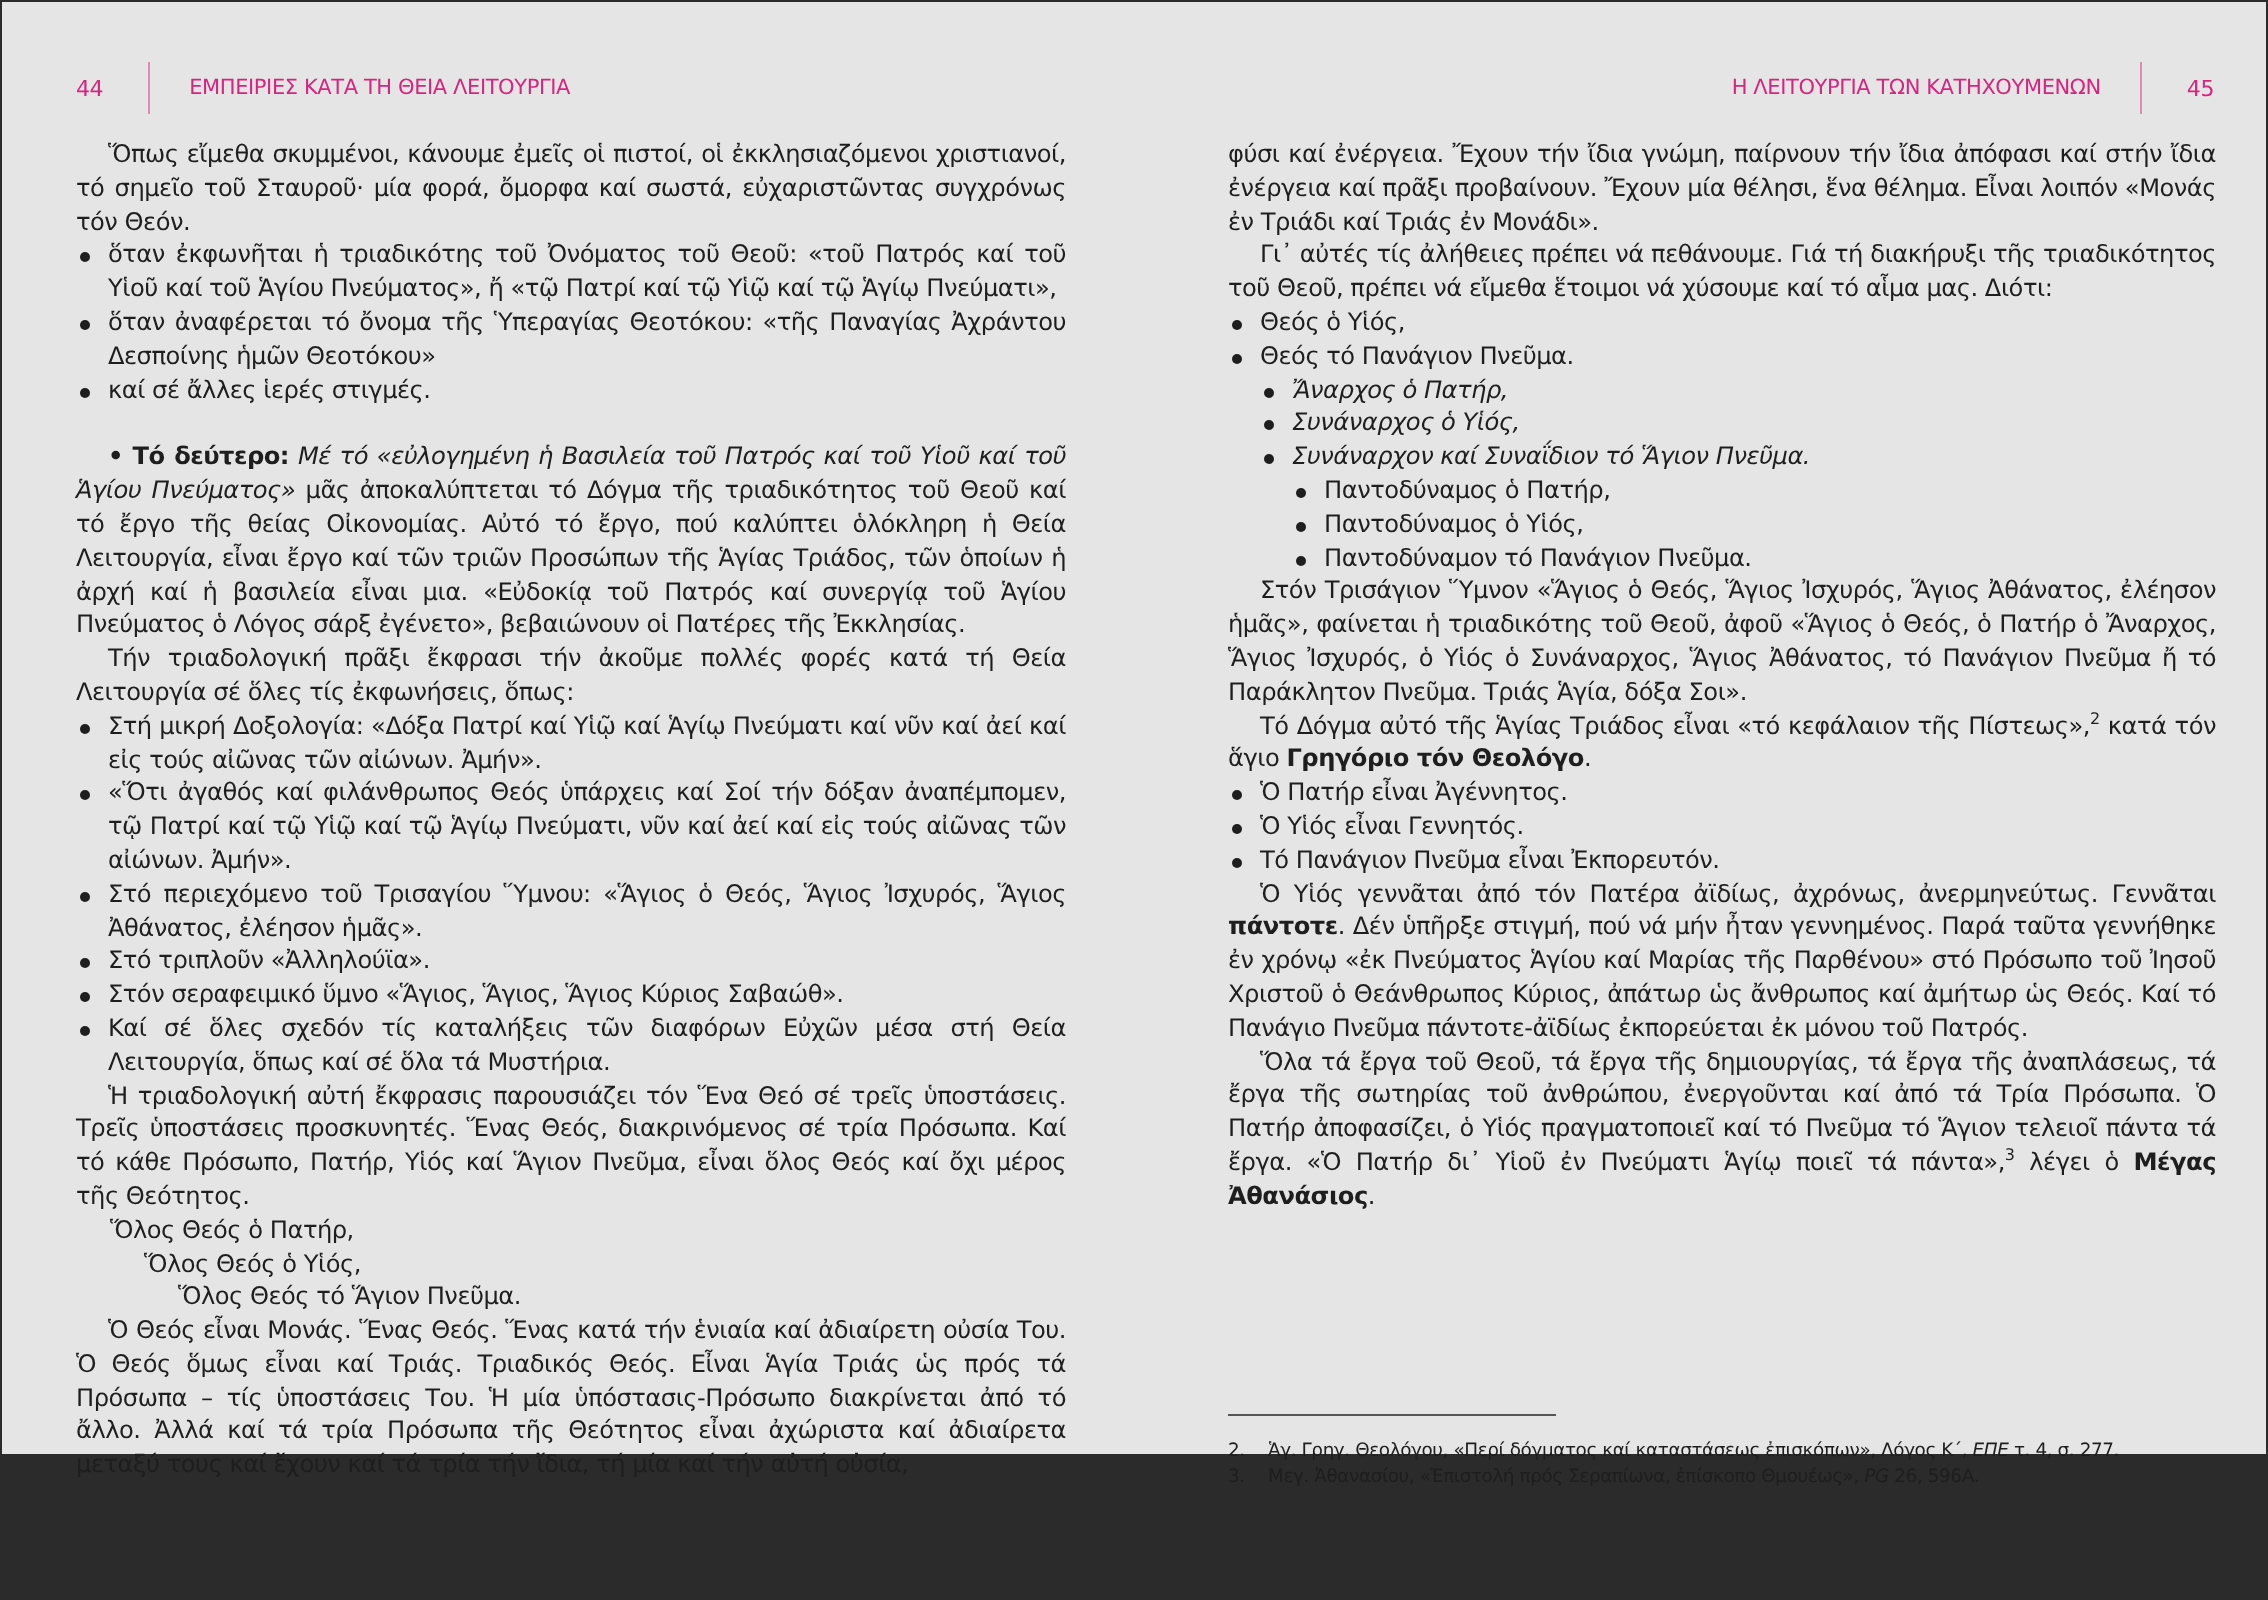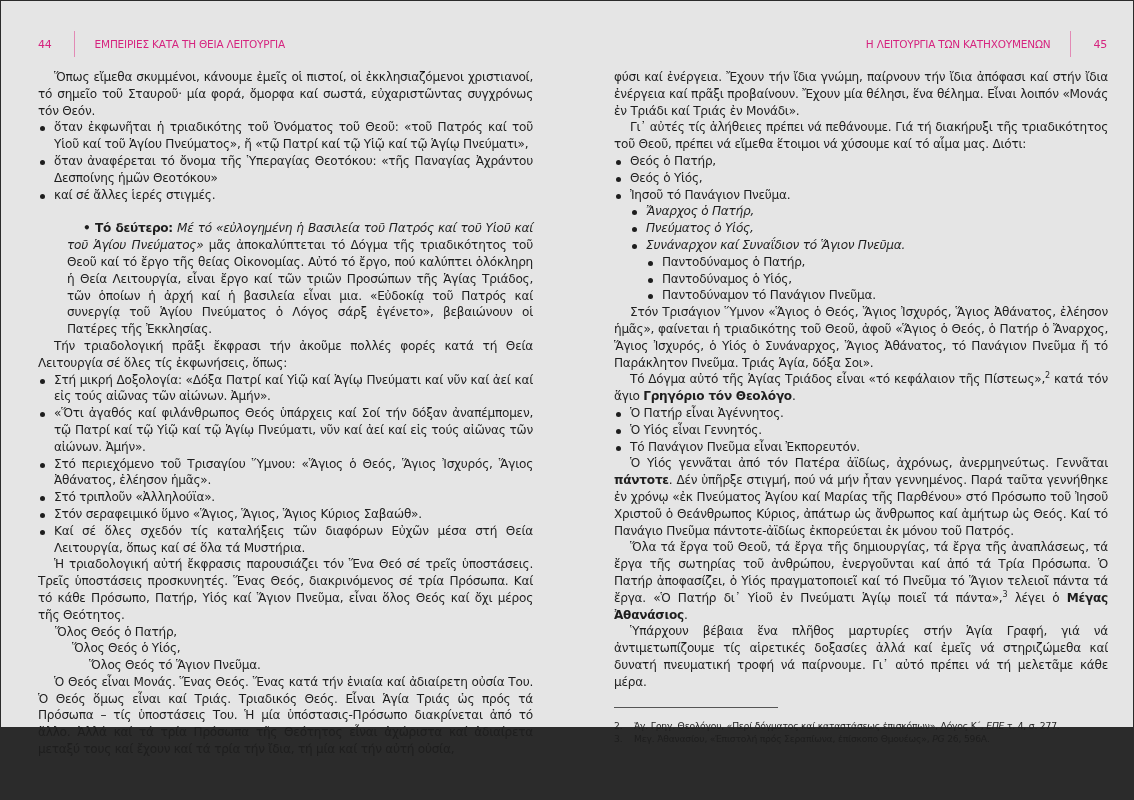--- a/index.html
+++ b/index.html
@@ -32,21 +32,21 @@
     position:absolute; top:68px;
     font-size:12.1px; line-height:16.8px; color:#1e1e1e;
     letter-spacing:-0.25px;
   }
   .left .body-text { left:37px; width:495px; }
   .right .body-text { left:47px; width:494px; }
 
   p { margin:0; text-align:justify; }
   p.ind { text-indent:16px; }
   p.noind { text-indent:0; }
-  p.gap { margin-top:17px;margin-left:29px; }
+  p.gap { margin-top:17px; }
   .b { font-weight:bold; }
   .i { font-style:italic; }
   sup { font-size:8px; line-height:0; vertical-align:5px; }
 
   ul.bl { list-style:none; margin:0; padding:0; }
   ul.bl li { position:relative; padding-left:16px; text-align:justify; }
   ul.bl li::before {
     content:""; position:absolute; left:2px; top:7px;
     width:5px; height:5px; border-radius:50%; background:#1e1e1e;
   }
@@ -110,44 +110,42 @@
     <div class="running-head">
       <span class="rh-title">Η ΛΕΙΤΟΥΡΓΙΑ ΤΩΝ ΚΑΤΗΧΟΥΜΕΝΩΝ</span>
       <span class="rh-rule"></span>
       <span class="rh-num">45</span>
     </div>
 
     <div class="body-text">
       <p class="noind">φύσι καί ἐνέργεια. Ἔχουν τήν ἴδια γνώμη, παίρνουν τήν ἴδια ἀπόφασι καί στήν ἴδια ἐνέργεια καί πρᾶξι προβαίνουν. Ἔχουν μία θέλησι, ἕνα θέλημα. Εἶναι λοιπόν «Μονάς ἐν Τριάδι καί Τριάς ἐν Μονάδι».</p>
       <p class="ind">Γι᾽ αὐτές τίς ἀλήθειες πρέπει νά πεθάνουμε. Γιά τή διακήρυξι τῆς τριαδικότητος τοῦ Θεοῦ, πρέπει νά εἴμεθα ἕτοιμοι νά χύσουμε καί τό αἷμα μας. Διότι:</p>
       <ul class="bl">
-        <li>Θεός ὁ Πατήρ,</li>
         <li>Θεός ὁ Υἱός,</li>
-        <li>Ἰησοῦ τό Πανάγιον Πνεῦμα.</li>
+        <li>Θεός τό Πανάγιον Πνεῦμα.</li>
       </ul>
       <ul class="bl l2">
         <li>Ἄναρχος ὁ Πατήρ,</li>
-        <li>Πνεύματος ὁ Υἱός,</li>
+        <li>Συνάναρχος ὁ Υἱός,</li>
         <li>Συνάναρχον καί Συναΐδιον τό Ἅγιον Πνεῦμα.</li>
       </ul>
       <ul class="bl l3">
         <li>Παντοδύναμος ὁ Πατήρ,</li>
         <li>Παντοδύναμος ὁ Υἱός,</li>
         <li>Παντοδύναμον τό Πανάγιον Πνεῦμα.</li>
       </ul>
       <p class="ind">Στόν Τρισάγιον Ὕμνον «Ἅγιος ὁ Θεός, Ἅγιος Ἰσχυρός, Ἅγιος Ἀθάνατος, ἐλέησον ἡμᾶς», φαίνεται ἡ τριαδικότης τοῦ Θεοῦ, ἀφοῦ «Ἅγιος ὁ Θεός, ὁ Πατήρ ὁ Ἄναρχος, Ἅγιος Ἰσχυρός, ὁ Υἱός ὁ Συνάναρχος, Ἅγιος Ἀθάνατος, τό Πανάγιον Πνεῦμα ἤ τό Παράκλητον Πνεῦμα. Τριάς Ἁγία, δόξα Σοι».</p>
       <p class="ind"><span>Τό Δόγμα αὐτό τῆς Ἁγίας Τριάδος εἶναι «τό κεφάλαιον τῆς Πίστεως»,</span><sup>2</sup><span> κατά τόν ἅγιο </span><span class="b">Γρηγόριο τόν Θεολόγο</span><span>.</span></p>
       <ul class="bl">
         <li>Ὁ Πατήρ εἶναι Ἀγέννητος.</li>
         <li>Ὁ Υἱός εἶναι Γεννητός.</li>
         <li>Τό Πανάγιον Πνεῦμα εἶναι Ἐκπορευτόν.</li>
       </ul>
       <p class="ind"><span>Ὁ Υἱός γεννᾶται ἀπό τόν Πατέρα ἀϊδίως, ἀχρόνως, ἀνερμηνεύτως. Γεννᾶται </span><span class="b">πάντοτε</span><span>. Δέν ὑπῆρξε στιγμή, πού νά μήν ἦταν γεννημένος. Παρά ταῦτα γεννήθηκε ἐν χρόνῳ «ἐκ Πνεύματος Ἁγίου καί Μαρίας τῆς Παρθένου» στό Πρόσωπο τοῦ Ἰησοῦ Χριστοῦ ὁ Θεάνθρωπος Κύριος, ἀπάτωρ ὡς ἄνθρωπος καί ἀμήτωρ ὡς Θεός. Καί τό Πανάγιο Πνεῦμα πάντοτε-ἀϊδίως ἐκπορεύεται ἐκ μόνου τοῦ Πατρός.</span></p>
       <p class="ind"><span>Ὅλα τά ἔργα τοῦ Θεοῦ, τά ἔργα τῆς δημιουργίας, τά ἔργα τῆς ἀναπλάσεως, τά ἔργα τῆς σωτηρίας τοῦ ἀνθρώπου, ἐνεργοῦνται καί ἀπό τά Τρία Πρόσωπα. Ὁ Πατήρ ἀποφασίζει, ὁ Υἱός πραγματοποιεῖ καί τό Πνεῦμα τό Ἅγιον τελειοῖ πάντα τά ἔργα. «Ὁ Πατήρ δι᾽ Υἱοῦ ἐν Πνεύματι Ἁγίῳ ποιεῖ τά πάντα»,</span><sup>3</sup><span> λέγει ὁ </span><span class="b">Μέγας Ἀθανάσιος</span><span>.</span></p>
-      <p class="ind">Ὑπάρχουν βέβαια ἕνα πλῆθος μαρτυρίες στήν Ἁγία Γραφή, γιά νά ἀντιμετωπίζουμε τίς αἱρετικές δοξασίες ἀλλά καί ἐμεῖς νά στηριζώμεθα καί δυνατή πνευματική τροφή νά παίρνουμε. Γι᾽ αὐτό πρέπει νά τή μελετᾶμε κάθε μέρα.</p>
     </div>
 
     <div class="fn-rule"></div>
     <div class="footnotes">
       <div class="fn">
         <span class="fn-n">2.</span>
         <span><span>Ἁγ. Γρηγ. Θεολόγου, «Περί δόγματος καί καταστάσεως ἐπισκόπων», Λόγος Κ΄, </span><span class="i">ΕΠΕ</span><span> τ. 4, σ. 277.</span></span>
       </div>
       <div class="fn">
         <span class="fn-n">3.</span>

